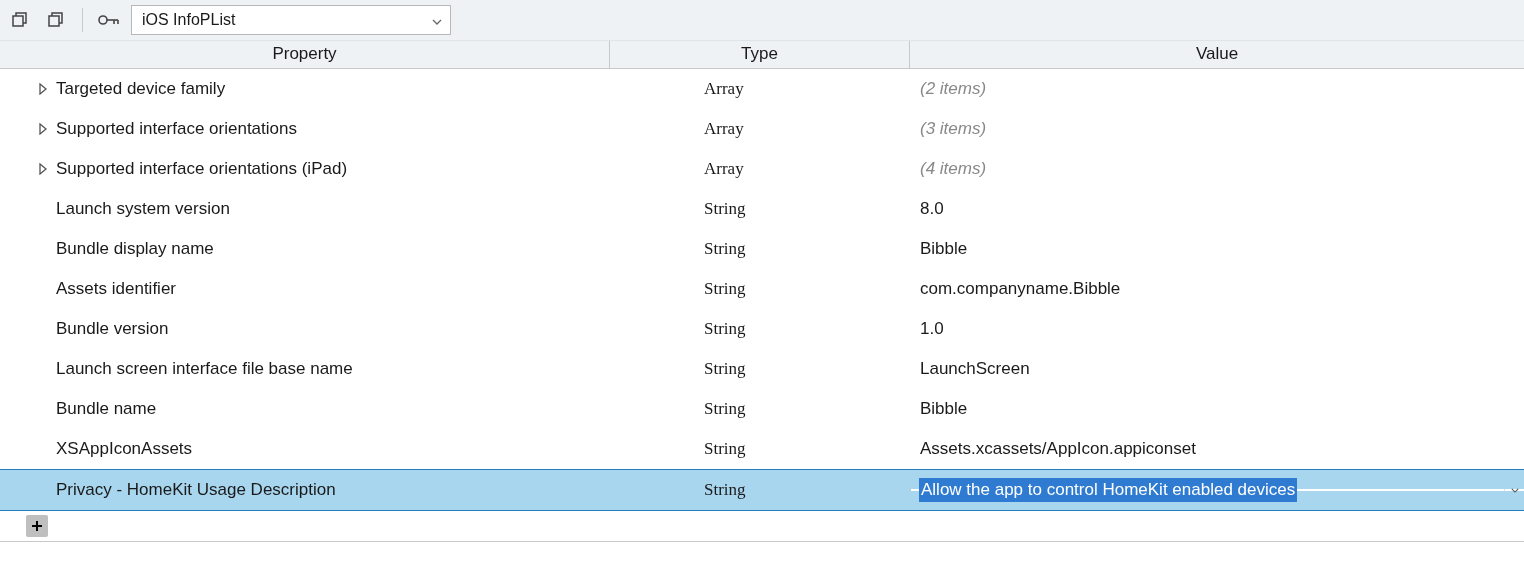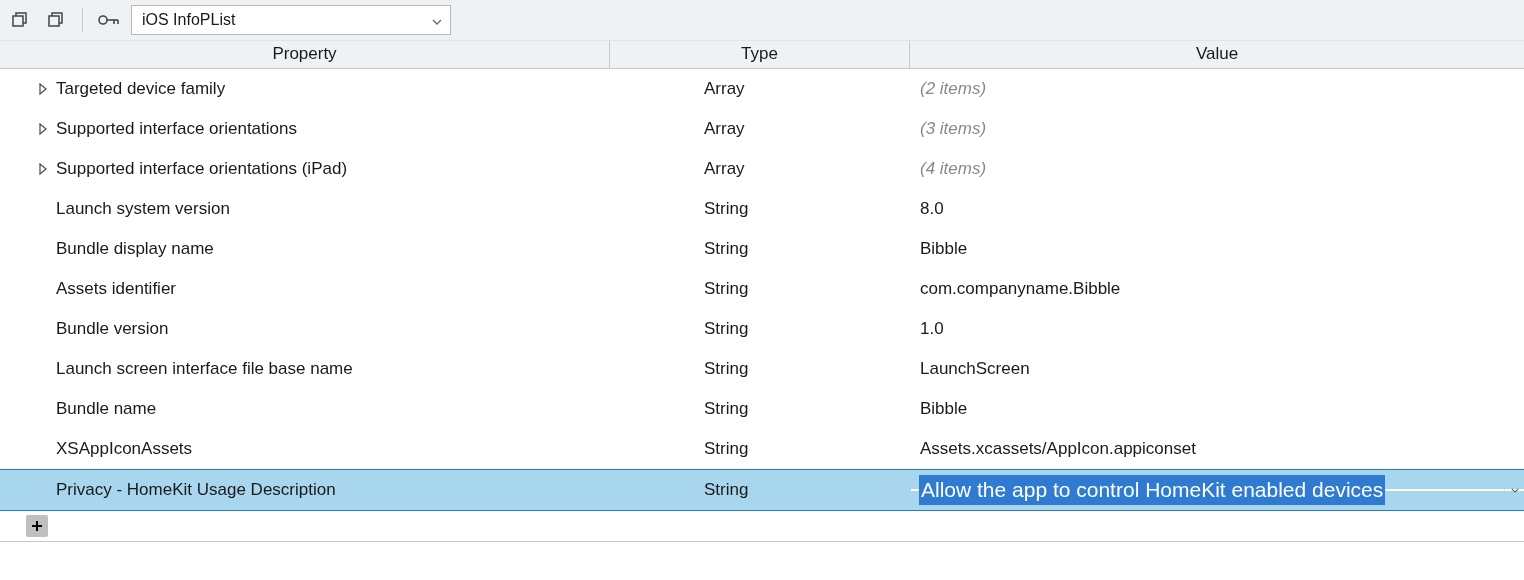--- a/index.html
+++ b/index.html
@@ -80,20 +80,21 @@
   }
   .row .c-property {
     width: 610px;
     display: flex; align-items: center;
     padding-left: 36px;
   }
   .row .c-type {
     width: 300px;
     display: flex; align-items: flex-end;
     padding-left: 94px;
+    font-family: Liberation Serif, serif;
   }
   .row .c-value {
     flex: 1;
     display: flex; align-items: center;
     padding-left: 10px;
     position: relative;
   }
   .expander {
     width: 14px; height: 14px;
     margin-right: 6px;
@@ -120,21 +121,21 @@
     background: #fff;
     border-left: 1px solid #c8c8c8;
     display: flex; align-items: center;
   }
   .editor .sel-text {
     margin-left: 8px;
     background: #2f7bd1;
     color: #fff;
     padding: 2px 2px;
     line-height: 1.2;
-    font-size: 21px;
+    font-size: 17px;
     white-space: nowrap;
   }
   .editor .dd {
     margin-left: auto;
     width: 20px;
     height: 100%;
     display: flex; align-items: center; justify-content: center;
     color: #555;
     border-left: 1px solid #e0e0e0;
   }

